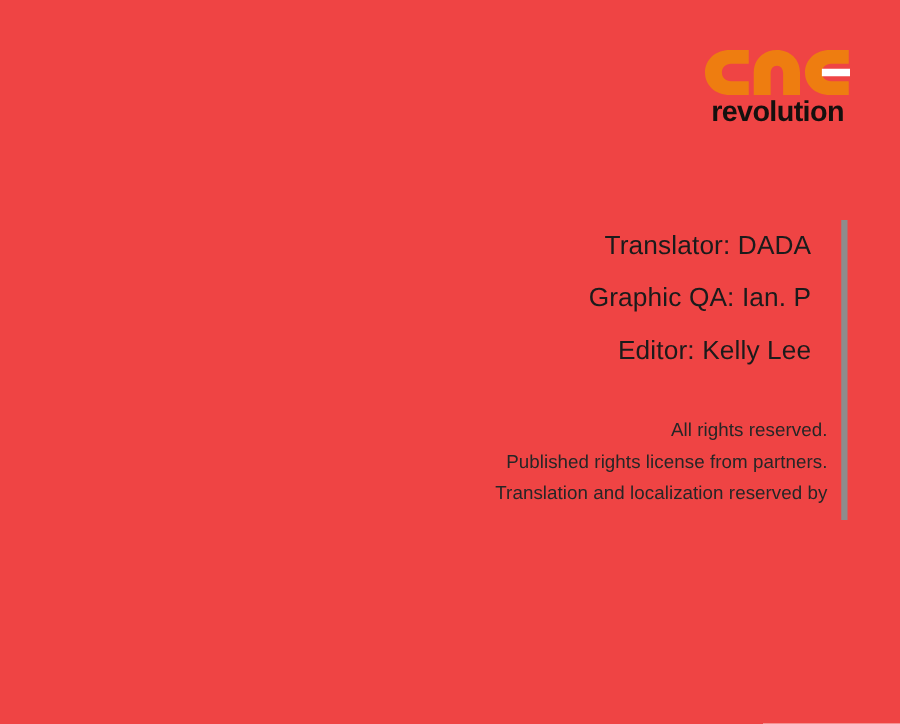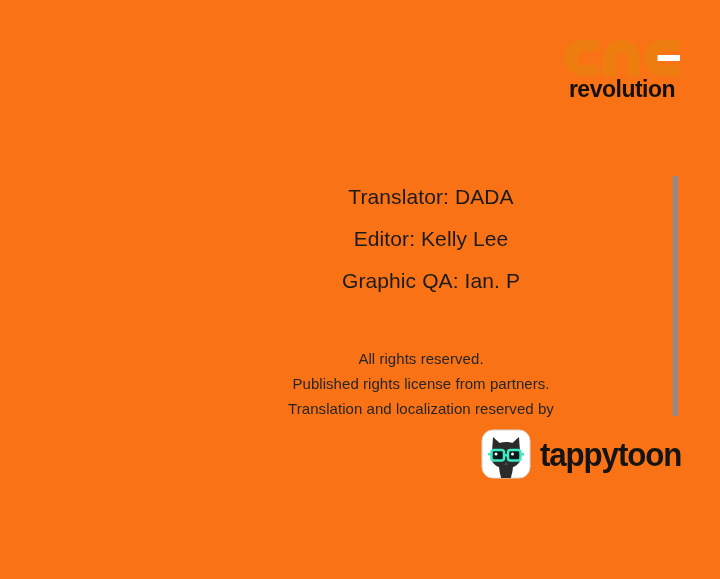--- a/index.html
+++ b/index.html
@@ -7,21 +7,21 @@
     padding: 0;
     background: #ffffff;
   }
   body {
     font-family: "Liberation Sans", sans-serif;
   }
   .page {
     position: relative;
     width: 720px;
     height: 579px;
-    background: #f97316;
+    background: #ef4444;
     overflow: hidden;
   }
 
   
   .cnc-logo {
     position: absolute;
     left: 562px;
     top: 38px;
     width: 120px;
     height: 70px;
@@ -52,42 +52,42 @@
     left: 673px;
     top: 176px;
     width: 5px;
     height: 240px;
     background: #8c8c8c;
   }
 
   
   .credits {
     position: absolute;
-    left: 200px;
+    left: 187px;
     top: 176px;
     width: 462px;
-    text-align: center;
+    text-align: right;
   }
   .credit-line {
     font-family: "Liberation Sans", sans-serif;
     font-size: 21px;
     font-weight: 400;
     color: #1b1b1b;
     line-height: 42px;
     letter-spacing: 0.1px;
     white-space: nowrap;
   }
 
   
   .legal {
     position: absolute;
     left: 180px;
-    top: 346px;
+    top: 332px;
     width: 482px;
-    text-align: center;
+    text-align: right;
   }
   .legal-line {
     font-family: "Liberation Sans", sans-serif;
     font-size: 15px;
     font-weight: 400;
     color: #262626;
     line-height: 25px;
     letter-spacing: 0.05px;
     white-space: nowrap;
   }
@@ -135,51 +135,24 @@
 
       <rect x="191" y="34" width="45" height="12" fill="#ffffff"></rect>
     </svg>
     <div class="cnc-word">revolution</div>
   </div>
 
   <div class="side-rule"></div>
 
   <div class="credits">
     <div class="credit-line">Translator: DADA</div>
+    <div class="credit-line">Graphic QA: Ian. P</div>
     <div class="credit-line">Editor: Kelly Lee</div>
-    <div class="credit-line">Graphic QA: Ian. P</div>
   </div>
 
   <div class="legal">
     <div class="legal-line">All rights reserved.</div>
     <div class="legal-line">Published rights license from partners.</div>
     <div class="legal-line">Translation and localization reserved by</div>
   </div>
 
-  <div class="tappytoon">
-    <svg class="tt-icon" viewBox="0 0 100 100" aria-hidden="true">
-      <rect x="2" y="2" width="96" height="96" rx="22" ry="22" fill="#ffffff" stroke="#d8d8d8" stroke-width="2"></rect>
-
-      <path d="M22 46 L24 16 L44 34 Z" fill="#2b2b2b"></path>
-      <path d="M78 46 L76 16 L56 34 Z" fill="#2b2b2b"></path>
-
-      <path d="M50 26 C31 26 20 38 20 54 C20 66 28 74 38 77 L62 77 C72 74 80 66 80 54 C80 38 69 26 50 26 Z" fill="#2b2b2b"></path>
-
-      <path d="M36 72 C36 86 40 94 40 98 L60 98 C60 94 64 86 64 72 Z" fill="#2b2b2b"></path>
-
-      <rect x="44" y="50" width="12" height="5" fill="#3ee8c0"></rect>
-
-      <rect x="14" y="48" width="9" height="5" fill="#3ee8c0"></rect>
-      <rect x="77" y="48" width="9" height="5" fill="#3ee8c0"></rect>
-
-      <rect x="21" y="42" width="25" height="21" rx="5" ry="5" fill="#0e1a18" stroke="#3ee8c0" stroke-width="5"></rect>
-
-      <rect x="54" y="42" width="25" height="21" rx="5" ry="5" fill="#0e1a18" stroke="#3ee8c0" stroke-width="5"></rect>
-
-      <circle cx="30" cy="50" r="3" fill="#ffffff"></circle>
-      <circle cx="63" cy="50" r="3" fill="#ffffff"></circle>
-
-      <path d="M50 66 L46 72 L54 72 Z" fill="#4a4a4a"></path>
-    </svg>
-    <div class="tt-word">tappytoon</div>
-  </div>
 
 </div>
 
 </body></html>

